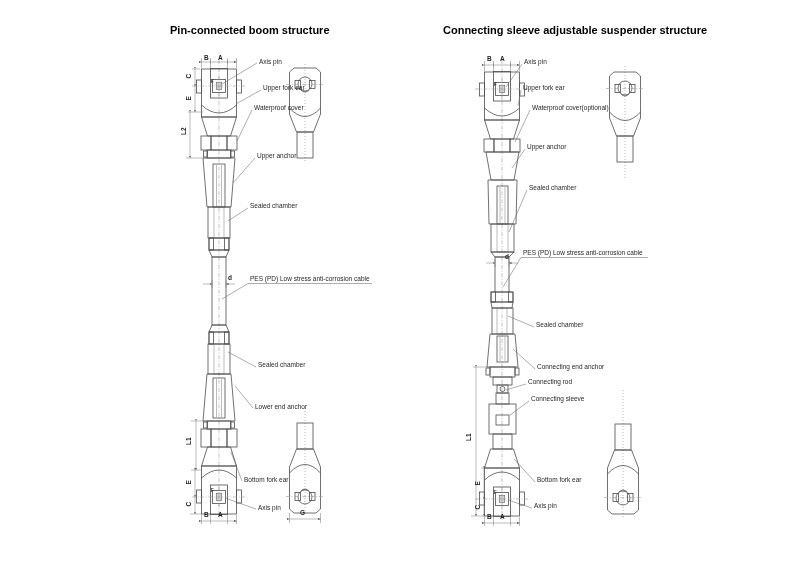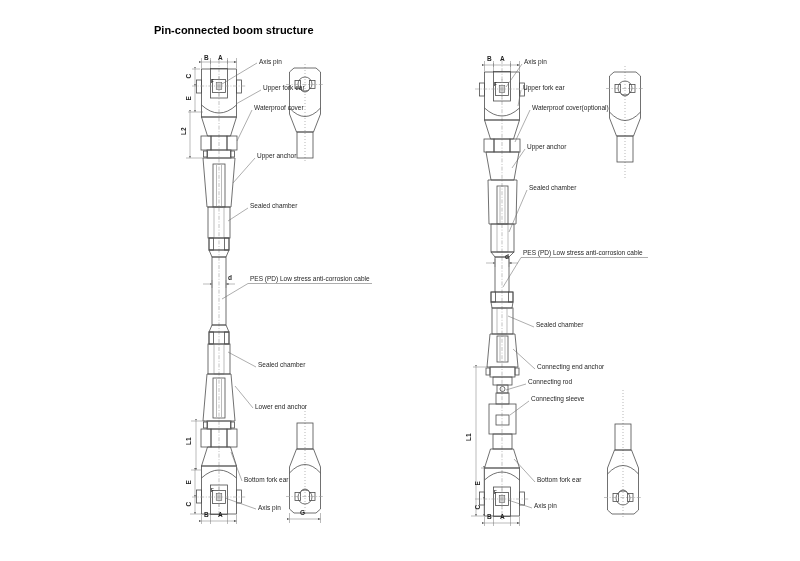--- a/index.html
+++ b/index.html
@@ -262,21 +262,22 @@
     <path d="M503,287 L521,257.5 L648,257.5" class="lead"></path>
     <path d="M508,316 L534,327" class="lead"></path>
     <path d="M513,349 L535,369" class="lead"></path>
     <path d="M506,390 L526,384" class="lead"></path>
     <path d="M510,415 L529,401" class="lead"></path>
     <path d="M514,459 L535,482" class="lead"></path>
     <path d="M508,500 L532,508" class="lead"></path>
   </g>
 </svg>
 
-<div class="ttl" style="left:154px;top:24px">Pin-connected boom structure</div>
+<div class="ttl" style="left:170px;top:24px">Pin-connected boom structure</div>
+<div class="ttl" style="left:443px;top:24px">Connecting sleeve adjustable suspender structure</div>
 
 <span class="lbl" style="left:259px;top:59px">Axis pin</span>
 <span class="lbl" style="left:263px;top:85px">Upper fork ear</span>
 <span class="lbl" style="left:254px;top:105px">Waterproof cover</span>
 <span class="lbl" style="left:257px;top:153px">Upper anchor</span>
 <span class="lbl" style="left:250px;top:203px">Sealed chamber</span>
 <span class="lbl" style="left:250px;top:276px">PES (PD) Low stress anti-corrosion cable</span>
 <span class="lbl" style="left:258px;top:362px">Sealed chamber</span>
 <span class="lbl" style="left:255px;top:404px">Lower end anchor</span>
 <span class="lbl" style="left:244px;top:477px">Bottom fork ear</span>

